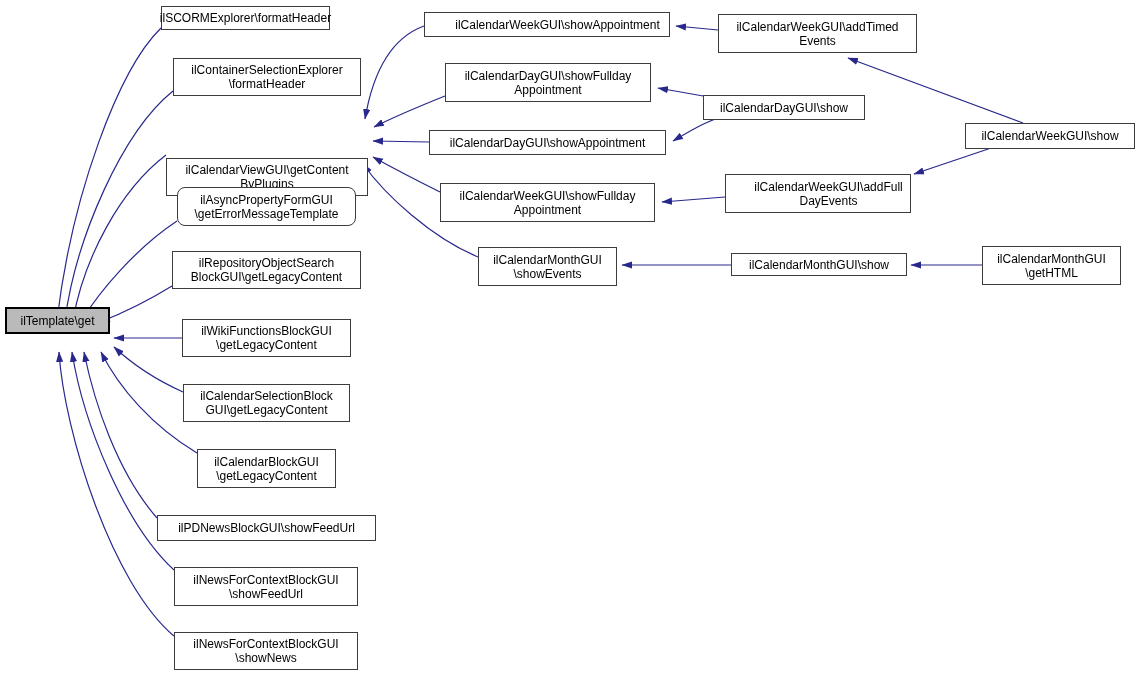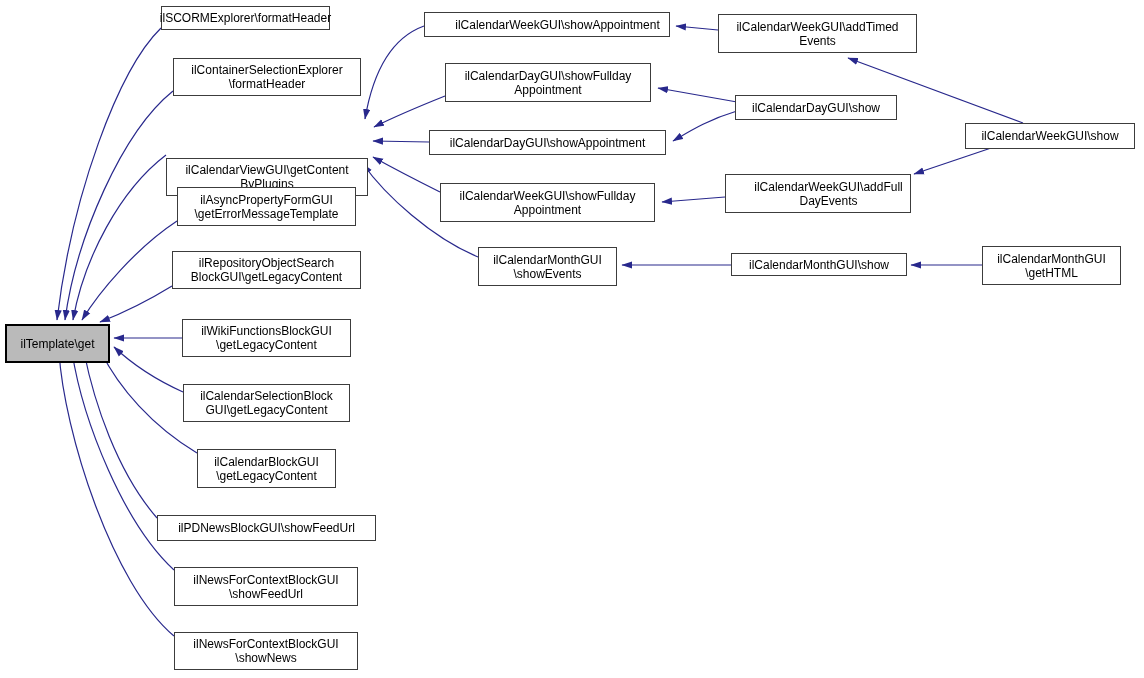--- a/index.html
+++ b/index.html
@@ -75,27 +75,27 @@
   </svg>
 
   <div class="node" style="left:161px;top:6px;width:169px;height:24px;">ilSCORMExplorer\formatHeader</div>
 
   <div class="node" style="left:173px;top:58px;width:188px;height:38px;">ilContainerSelectionExplorer
 \formatHeader</div>
 
   <div class="node" style="left:166px;top:122px;width:202px;height:38px;margin-top:36px;">ilCalendarViewGUI\getContent
 ByPlugins</div>
 
-  <div class="node" style="left:177px;top:187px;width:179px;height:39px;">ilAsyncPropertyFormGUI
+  <div class="node" style="left:177px;top:187px;width:179px;height:39px;border-radius:8px;">ilAsyncPropertyFormGUI
 \getErrorMessageTemplate</div>
 
   <div class="node" style="left:172px;top:251px;width:189px;height:38px;">ilRepositoryObjectSearch
 BlockGUI\getLegacyContent</div>
 
-  <div class="node highlight" style="left:5px;top:324px;width:105px;height:39px;text-align:right;">ilTemplate\get</div>
+  <div class="node highlight" style="left:5px;top:307px;width:105px;height:27px;text-align:right;">ilTemplate\get</div>
 
   <div class="node" style="left:182px;top:319px;width:169px;height:38px;">ilWikiFunctionsBlockGUI
 \getLegacyContent</div>
 
   <div class="node" style="left:183px;top:384px;width:167px;height:38px;">ilCalendarSelectionBlock
 GUI\getLegacyContent</div>
 
   <div class="node" style="left:197px;top:449px;width:139px;height:39px;">ilCalendarBlockGUI
 \getLegacyContent</div>
 
@@ -116,21 +116,21 @@
 
   <div class="node" style="left:440px;top:183px;width:215px;height:39px;">ilCalendarWeekGUI\showFullday
 Appointment</div>
 
   <div class="node" style="left:478px;top:247px;width:139px;height:39px;">ilCalendarMonthGUI
 \showEvents</div>
 
   <div class="node" style="left:718px;top:14px;width:199px;height:39px;">ilCalendarWeekGUI\addTimed
 Events</div>
 
-  <div class="node" style="left:735px;top:95px;width:162px;height:25px;">ilCalendarDayGUI\show</div>
+  <div class="node" style="left:703px;top:95px;width:162px;height:25px;">ilCalendarDayGUI\show</div>
 
   <div class="node" style="left:725px;top:174px;width:186px;height:39px;padding-left:24px;">ilCalendarWeekGUI\addFull
 DayEvents</div>
 
   <div class="node" style="left:731px;top:253px;width:176px;height:23px;">ilCalendarMonthGUI\show</div>
 
   <div class="node" style="left:965px;top:123px;width:170px;height:26px;">ilCalendarWeekGUI\show</div>
 
   <div class="node" style="left:982px;top:246px;width:139px;height:39px;">ilCalendarMonthGUI
 \getHTML</div>

